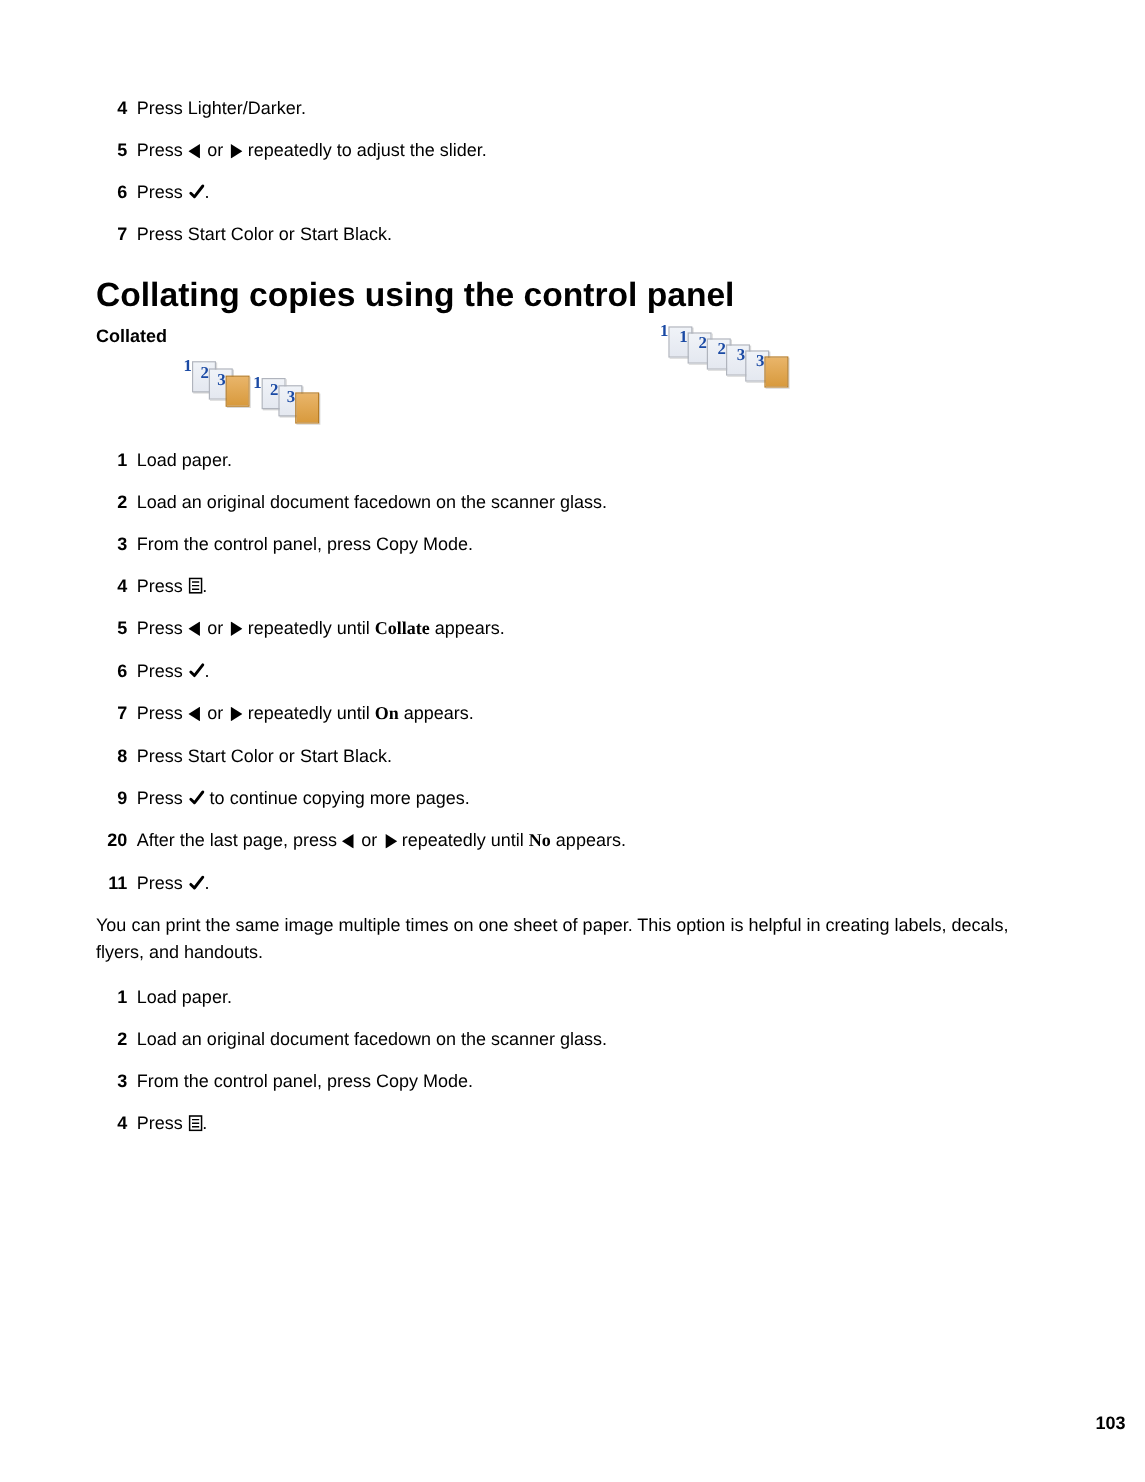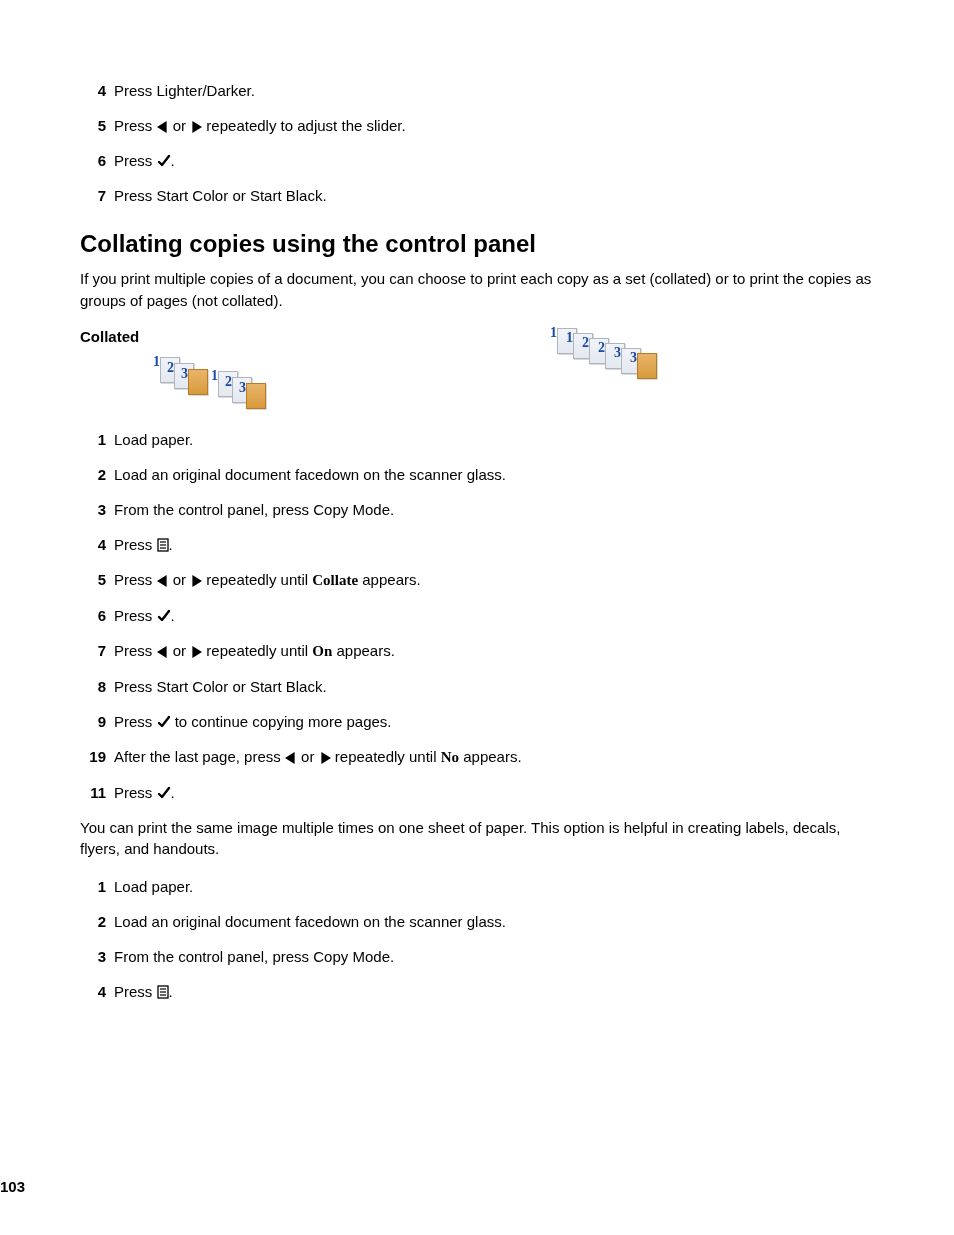--- a/index.html
+++ b/index.html
@@ -35,21 +35,21 @@
     margin-right: 8px;
   }
   ol.steps > li .body {
     flex: 1;
   }
   .body .note {
     margin-top: 6px;
   }
   h2.section {
     font-family: Arial, Helvetica, sans-serif;
-    font-size: 24px;
+    font-size: 28px;
     font-weight: bold;
     margin: 24px 0 10px 0;
   }
   p.intro {
     margin: 0 0 16px 0;
     line-height: 1.45;
   }
   .mono { font-family: Liberation Serif, serif; font-weight: bold; }
   .icon {
     display: inline-block;
@@ -89,22 +89,22 @@
     color: #1b4aa4;
   }
   .sheet.end {
     background: linear-gradient(#e9b56a, #d89a3d);
     border-color: #b67b23;
   }
   .pagenum {
     position: absolute;
     bottom: 40px;
     left: 0;
-    right: 0;
-    text-align: left;
+    right: 16px;
+    text-align: right;
     font-weight: bold;
   }
 </style>
 </head>
 <body>
 
 <div class="page">
 
   <ol class="steps" id="top-steps">
       <li>
@@ -125,21 +125,20 @@
             <path d="M2 8 L5 11 L12 2" stroke="#000" stroke-width="2.4" fill="none" stroke-linecap="round" stroke-linejoin="round"></path>
           </svg><span>.</span></span>
       </li>
       <li>
         <span class="num">7</span>
         <span class="body"><span>Press </span><span class="b">Start Color</span><span> or </span><span class="b">Start Black</span><span>.</span></span>
       </li>
     </ol>
 
   <h2 class="section">Collating copies using the control panel</h2>
-  <p class="intro">If you print multiple copies of a document, you can choose to print each copy as a set (collated) or to print the copies as groups of pages (not collated).</p>
 
   <div class="cols">
     <div class="col">
       <div class="col-title">Collated</div>
       <div class="stack" id="stack-collated">
           <div class="sheet" style="left: 0px; top: 0px;">
             <div class="lbl">1</div>
           </div>
           <div class="sheet" style="left: 14px; top: 6px;">
             <div class="lbl">2</div>
@@ -230,21 +229,21 @@
         <span class="num">8</span>
         <span class="body"><span>Press </span><span class="b">Start Color</span><span> or </span><span class="b">Start Black</span><span>.</span></span>
       </li>
       <li>
         <span class="num">9</span>
         <span class="body"><span>Press </span><svg class="icon" width="14" height="14" viewBox="0 0 14 14">
             <path d="M2 8 L5 11 L12 2" stroke="#000" stroke-width="2.4" fill="none" stroke-linecap="round" stroke-linejoin="round"></path>
           </svg><span> to continue copying more pages.</span></span>
       </li>
       <li>
-        <span class="num">19</span>
+        <span class="num">20</span>
         <span class="body"><span>After the last page, press </span><svg class="icon" width="12" height="12" viewBox="0 0 10 10">
             <polygon points="8,0 8,10 0,5" fill="#000"></polygon>
           </svg><span> or </span><svg class="icon" width="12" height="12" viewBox="0 0 10 10">
             <polygon points="2,0 2,10 10,5" fill="#000"></polygon>
           </svg><span> repeatedly until </span><span class="mono">No</span><span> appears.</span></span>
       </li>
       <li>
         <span class="num">11</span>
         <span class="body"><span>Press </span><svg class="icon" width="14" height="14" viewBox="0 0 14 14">
             <path d="M2 8 L5 11 L12 2" stroke="#000" stroke-width="2.4" fill="none" stroke-linecap="round" stroke-linejoin="round"></path>

